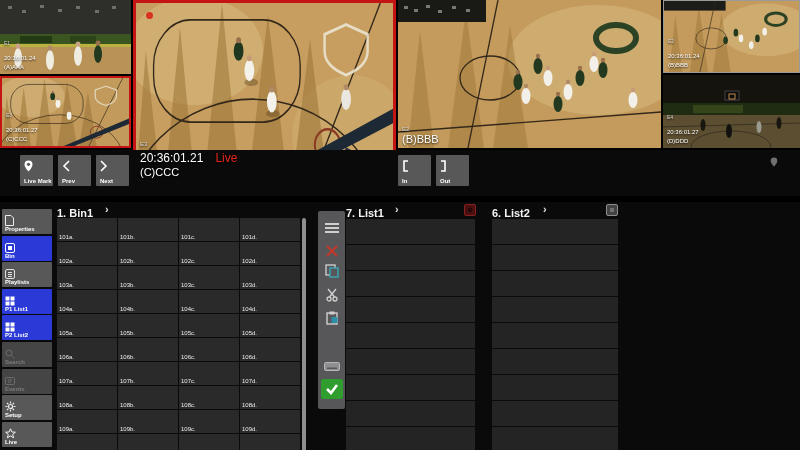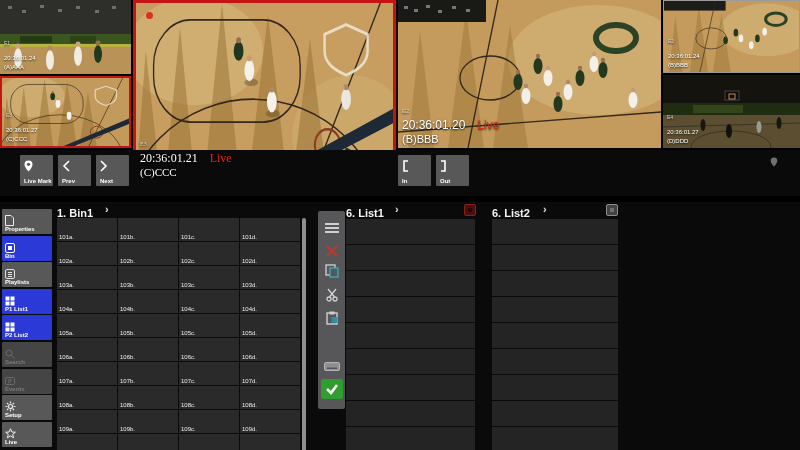--- a/index.html
+++ b/index.html
@@ -5,21 +5,21 @@
   html,body{margin:0;padding:0;background:#000;}
   body{width:800px;height:450px;position:relative;overflow:hidden;
        font-family:"Liberation Sans","DejaVu Sans",sans-serif;color:#fff;}
   .stage{position:absolute;inset:0;}
 
   
   .video-panel{position:absolute;overflow:hidden;background:#c79e5f;box-sizing:border-box;}
   .video-panel svg.art{position:absolute;inset:0;width:100%;height:100%;display:block;}
   #panel-a{left:0;top:0;width:131px;height:74px;}
   #panel-cthumb{left:0;top:76px;width:131px;height:72px;border:2px solid #c41414;}
-  #panel-cmain{left:133px;top:0;width:263px;height:184px;border:3px solid #c41414;font-family:Liberation Serif, serif;}
+  #panel-cmain{left:133px;top:0;width:263px;height:184px;border:3px solid #c41414;}
   #panel-bmain{left:398px;top:0;width:263px;height:148px;}
   #panel-bthumb{left:663px;top:0;width:137px;height:73px;border:1px solid #9a9a9a;}
   #panel-dthumb{left:663px;top:75px;width:137px;height:73px;}
 
   .overlay{position:absolute;left:4px;bottom:3px;z-index:3;line-height:1.12;
            text-shadow:0 1px 2px rgba(0,0,0,.85);}
   .overlay .ch{font-size:6px;color:#d8d8d8;}
   .overlay .ts-line{white-space:nowrap;}
   .main-ol .ts{font-size:12px;color:#fff;}
   .main-ol .live{font-size:12px;color:#e5281e;margin-left:12px;}
@@ -243,23 +243,20 @@
         <ellipse cx="182" cy="78" rx="4.5" ry="8" fill="#22391f"></ellipse>
           <circle cx="182" cy="68" r="2.2" fill="#9a6f4e"></circle>
         <ellipse cx="120" cy="82" rx="4.5" ry="8" fill="#22391f"></ellipse>
           <circle cx="120" cy="72" r="2.2" fill="#9a6f4e"></circle>
         <ellipse cx="205" cy="70" rx="4.5" ry="8" fill="#22391f"></ellipse>
           <circle cx="205" cy="60" r="2.2" fill="#9a6f4e"></circle>
       </g>
     </svg>
     <div class="overlay main-ol">
       <div class="ch">E2</div>
-      <div class="ts-line">
-        <span class="ts">20:36:01.20</span><span class="live">Live</span>
-      </div>
       <div class="cam">(B)BBB</div>
     </div>
   </div>
 
   <div id="panel-bthumb" class="video-panel">
     <svg class="art" viewBox="0 0 263 148" preserveAspectRatio="none">
       <rect width="263" height="148" fill="#c49b5c"></rect>
       <ellipse cx="200" cy="60" rx="90" ry="55" fill="#d8bb82" opacity="0.5"></ellipse>
       <g fill="#9a7436" opacity="0.45">
         <polygon points="10,148 22,30 36,148"></polygon>
@@ -593,21 +590,21 @@
             <rect x="3" y="5.5" width="10" height="1.5" fill="#57575a"></rect>
           </svg></div>
         <div class="et et-6 check-btn">
           <svg width="14" height="12" viewBox="0 0 14 12">
             <path d="M2 6 L6 10 L12 2" fill="none" stroke="#fff" stroke-width="2.6"></path>
           </svg>
         </div>
       </div>
 
     <div class="pane-header" style="left:346px;width:130px;">
-      <span class="pane-title">6. List1</span>
+      <span class="pane-title">7. List1</span>
       <span class="chev" style="left:49px;">›</span>
     </div>
     <span class="badge" id="list1-badge"></span>
     <div class="list-rows" id="list1-rows">
         <div class="list-row"></div>
         <div class="list-row"></div>
         <div class="list-row"></div>
         <div class="list-row"></div>
         <div class="list-row"></div>
         <div class="list-row"></div>

